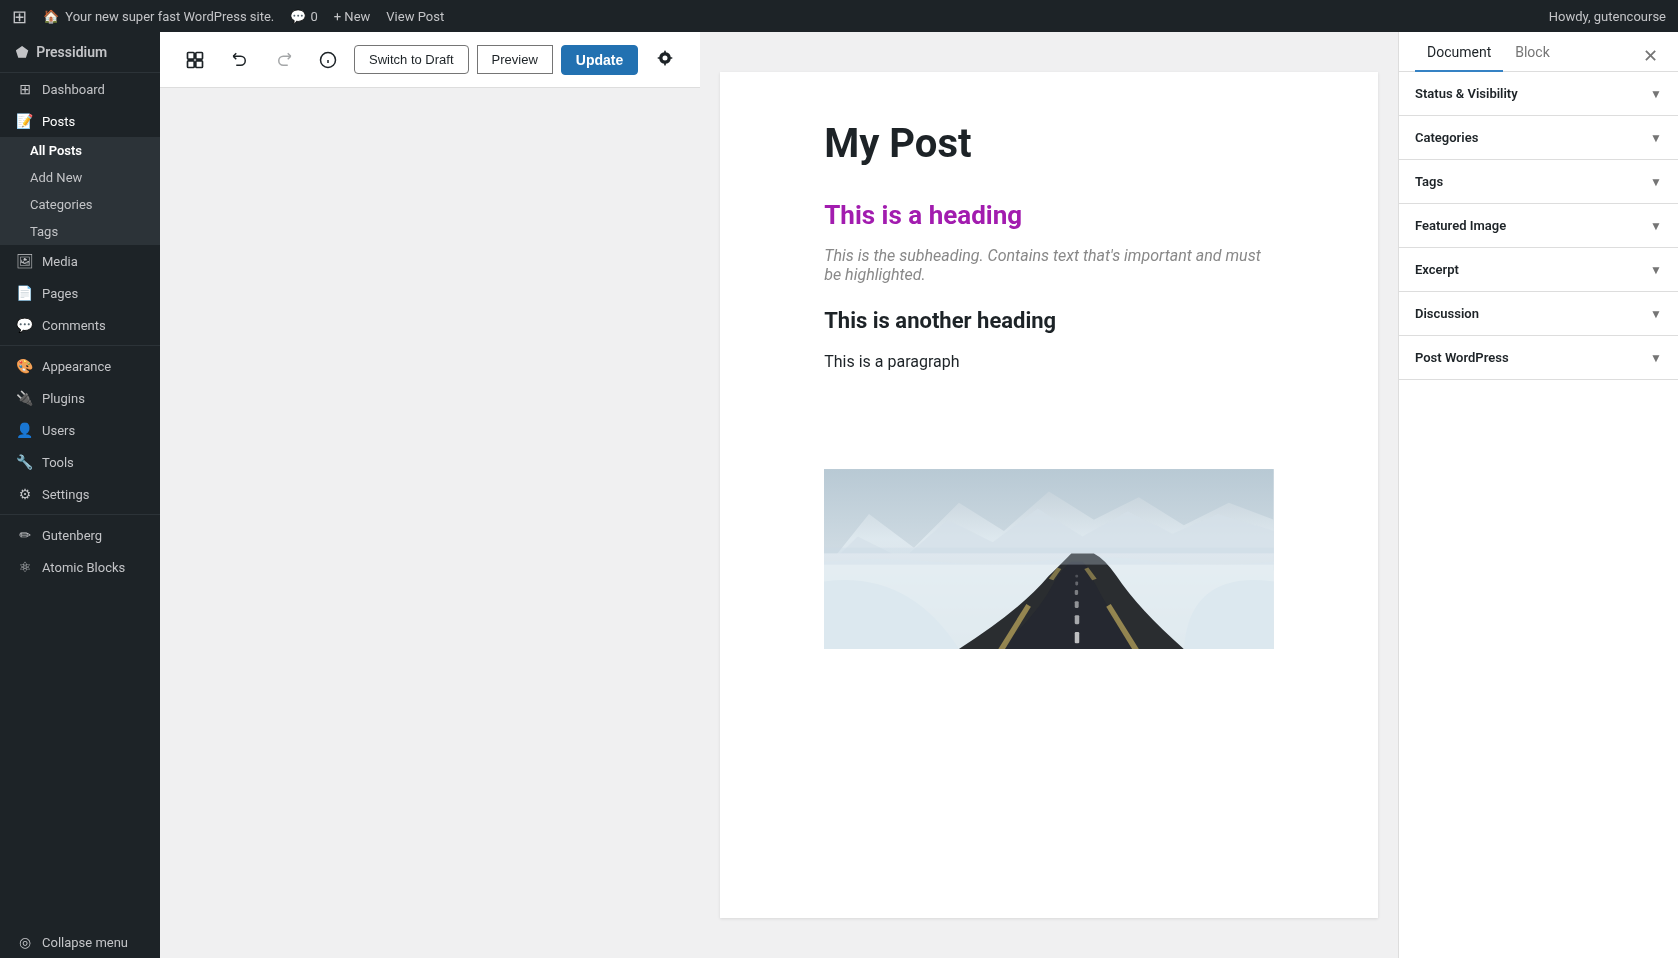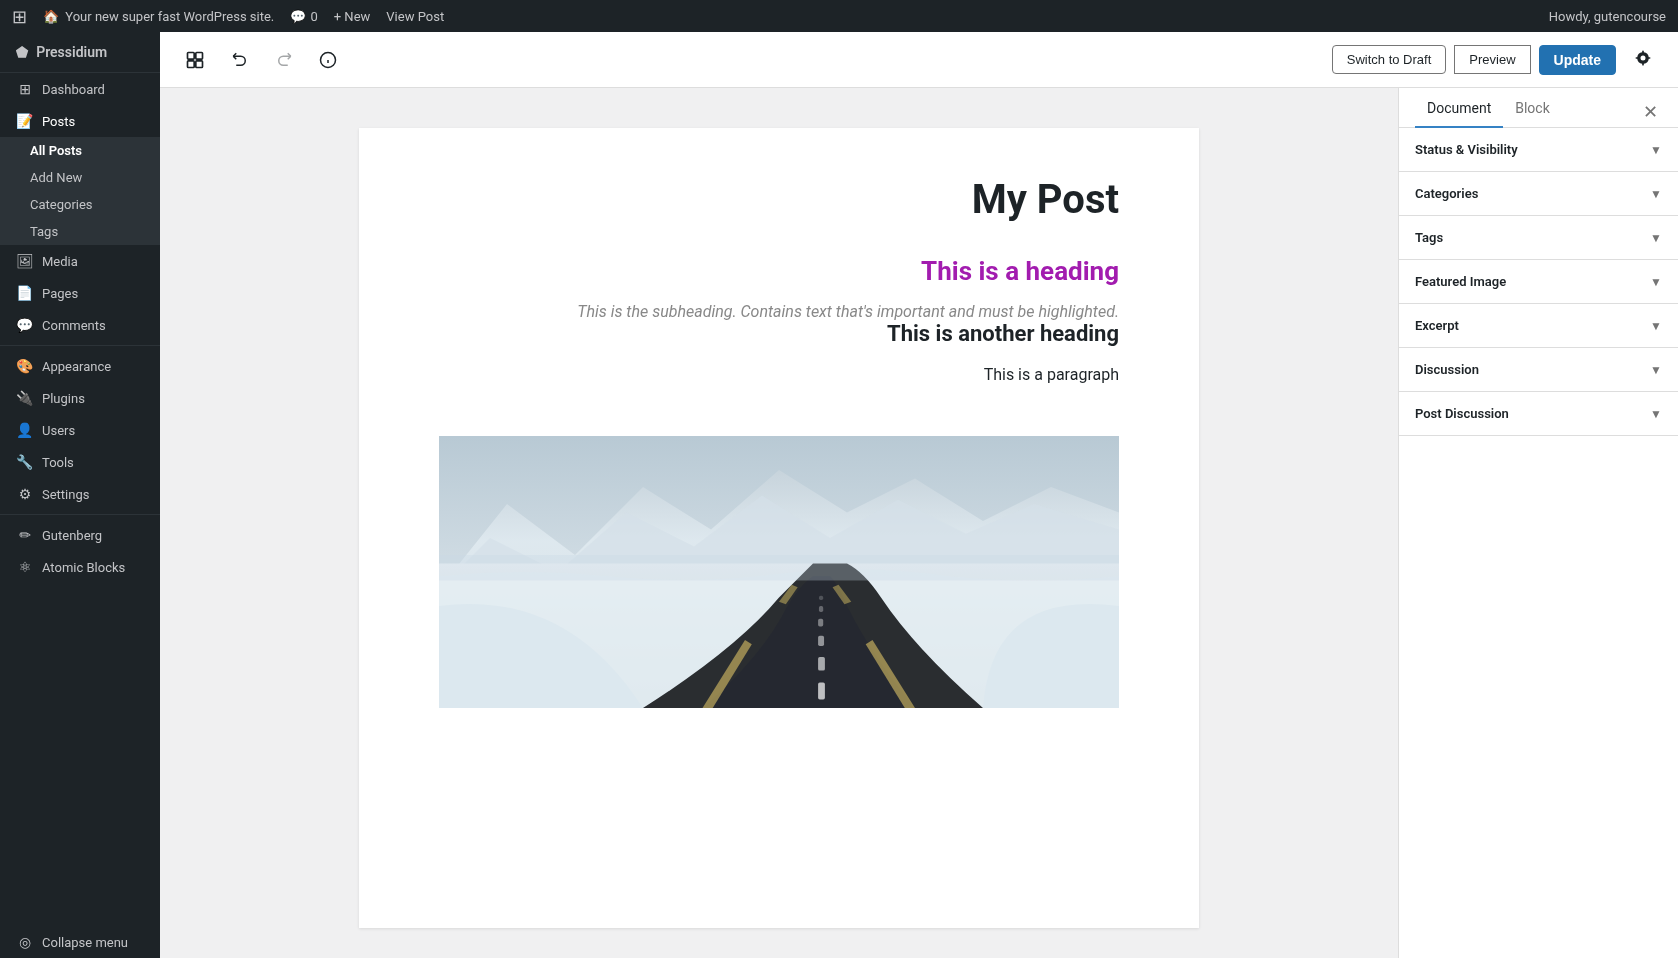--- a/index.html
+++ b/index.html
@@ -66,21 +66,21 @@
     }
     .sidebar-subitem.active { color: #fff; font-weight: 600; }
     .sidebar-icon { width: 18px; text-align: center; font-size: 14px; }
     .sidebar-divider { height: 1px; background: #2c3338; margin: 4px 0; }
     .sidebar-bottom { margin-top: auto; }
 
     
     #editor-wrapper {
       flex: 1;
       display: flex;
-      flex-direction: column;
+      flex-direction: row;
       overflow: hidden;
     }
 
     
     #editor-toolbar {
       background: #fff;
       border-bottom: 1px solid #ddd;
       height: 56px;
       display: flex;
       align-items: center;
@@ -154,43 +154,43 @@
       overflow-y: auto;
       display: flex;
       justify-content: center;
       padding: 40px 20px;
     }
     #post-editor {
       background: #fff;
       width: 100%;
       max-width: 840px;
       min-height: 800px;
-      padding: 48px 80px;
+      padding: 48px 104px;
       box-shadow: 0 1px 3px rgba(0,0,0,0.1);
-      text-align: right;
     }
     .post-title {
       font-size: 40px;
       font-weight: 700;
       color: #1d2327;
       margin-bottom: 32px;
       line-height: 1.2;
       border: none;
       outline: none;
     }
     .block-heading-1 {
       font-size: 26px;
       font-weight: 700;
       color: #a21caf;
       margin-bottom: 16px;
     }
     .block-subheading {
       font-style: italic;
       color: #888;
       font-size: 16px;
+      margin-bottom: 24px;
     }
     .block-heading-2 {
       font-size: 22px;
       font-weight: 700;
       color: #1d2327;
       margin-bottom: 16px;
     }
     .block-paragraph {
       font-size: 16px;
       color: #1d2327;
@@ -533,21 +533,21 @@
 
           <div class="panel-section">
             <div class="panel-section-header">
               <span>Discussion</span>
               <span class="panel-chevron">▼</span>
             </div>
           </div>
 
           <div class="panel-section">
             <div class="panel-section-header">
-              <span>Post Discussion</span>
+              <span>Post WordPress</span>
               <span class="panel-chevron">▼</span>
             </div>
           </div>
 
         </div>
       </div>
 
     </div>
   </div>
 

